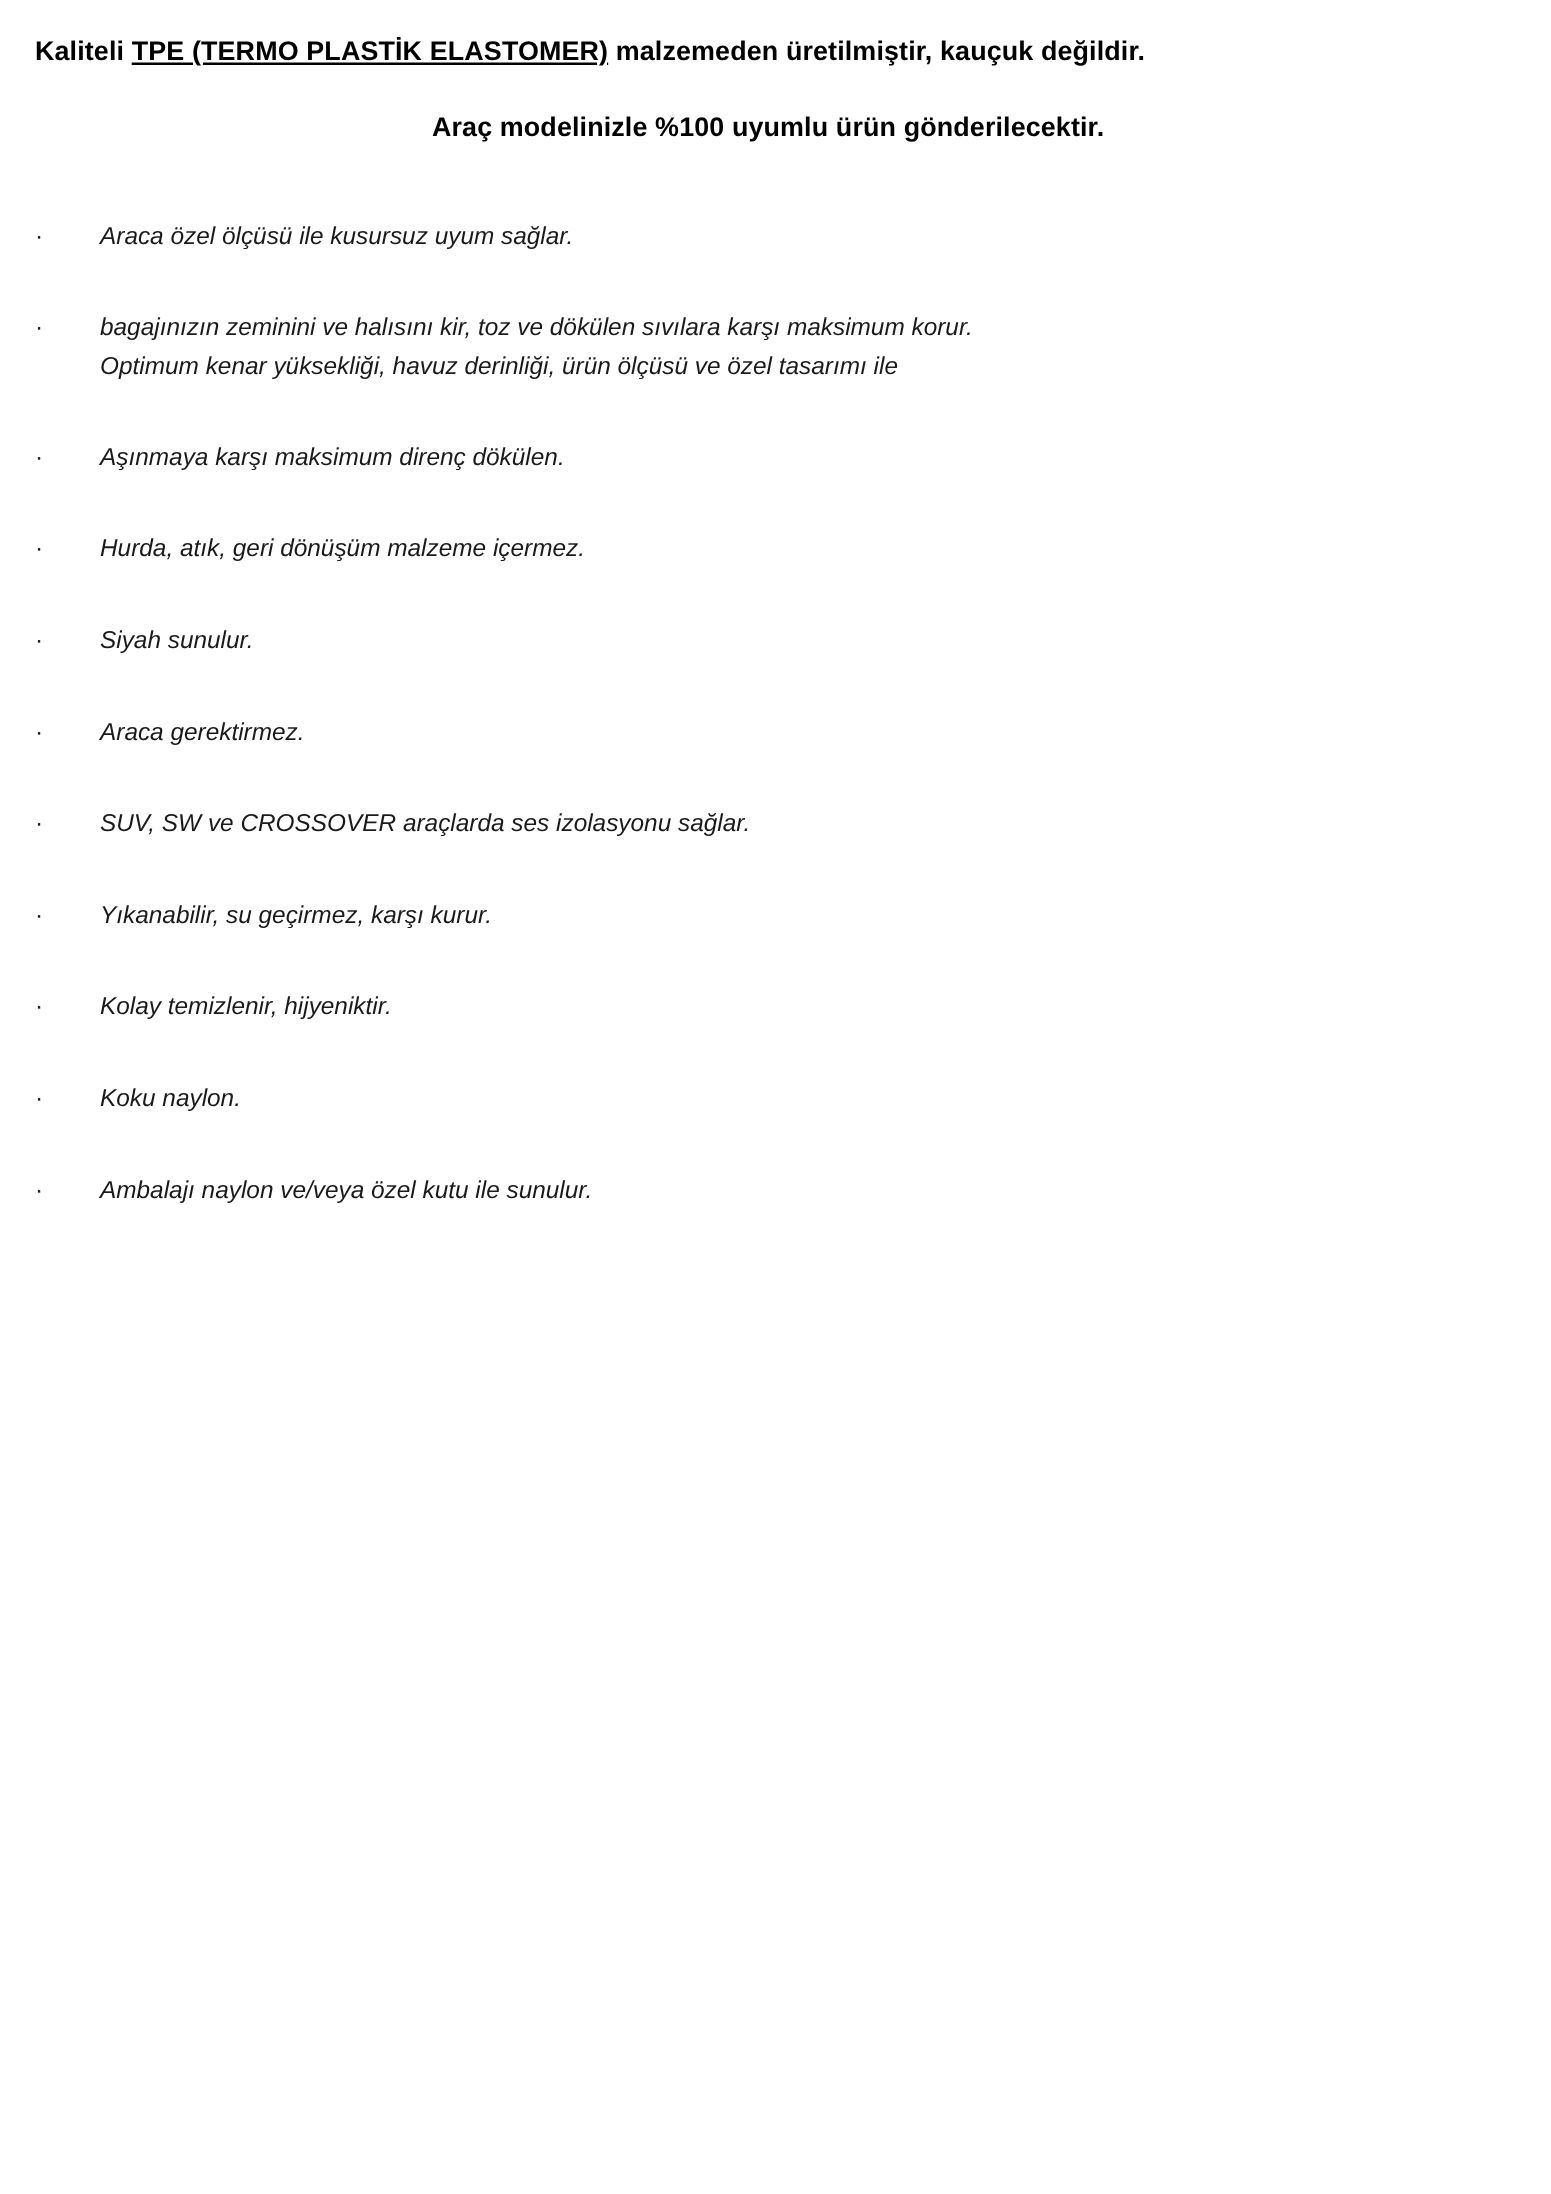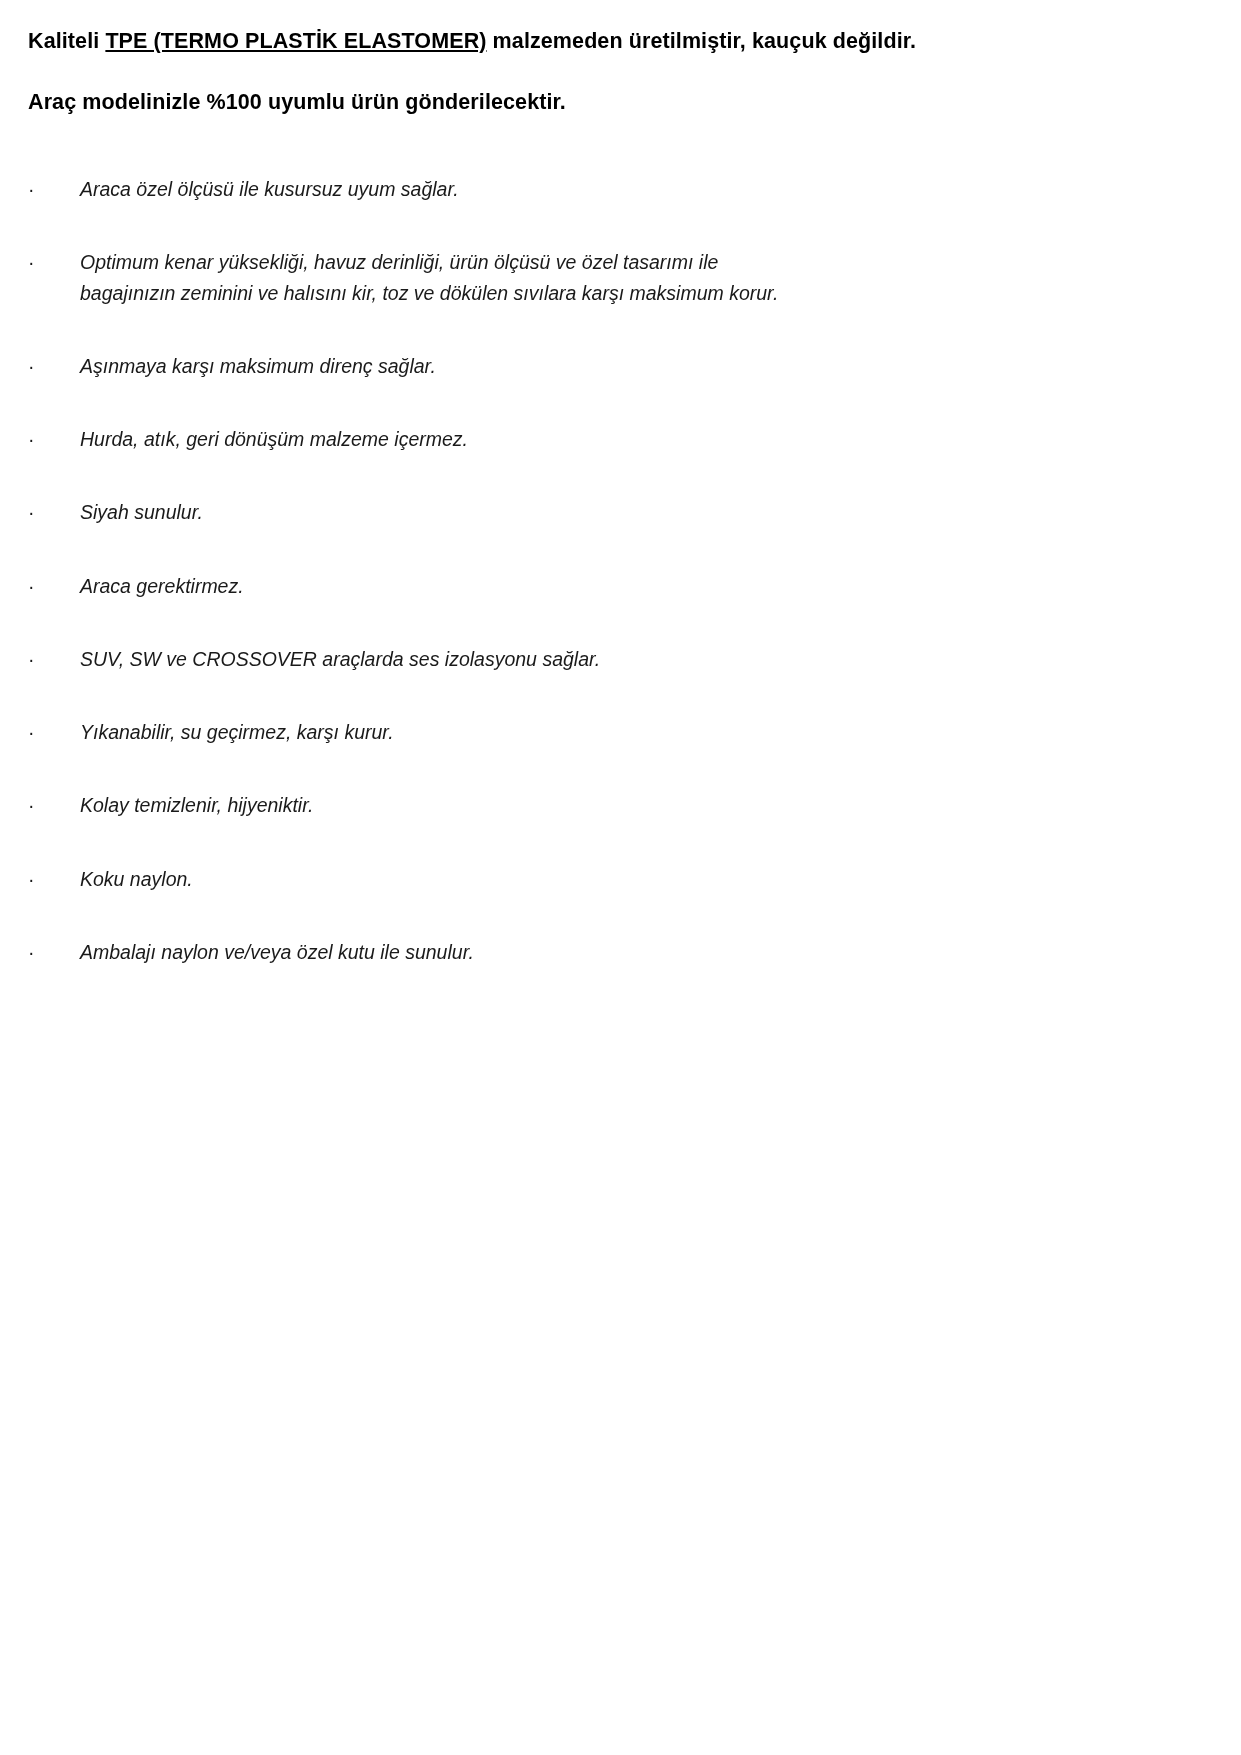--- a/index.html
+++ b/index.html
@@ -29,20 +29,21 @@
     font-size: 21.5px;
     line-height: 1.42;
     margin: 0 0 29px 0;
     letter-spacing: 0.1px;
   }
   .intro-para.first {
     margin-bottom: 30px;
   }
   .intro-para.second {
     margin-bottom: 17px;
+    text-align: center;
   }
   .intro-para.third {
     margin-bottom: 0;
   }
   .underline {
     text-decoration: underline;
     text-underline-offset: 2px;
   }
   .bullets {
     margin: 58px 0 0 0;
@@ -95,27 +96,27 @@
 
   <div class="bullets">
 
     <div class="bullet-item">
       <span class="bullet-dot">·</span>
       <span class="bullet-line">Araca özel ölçüsü ile kusursuz uyum sağlar.</span>
     </div>
 
     <div class="bullet-item">
       <span class="bullet-dot">·</span>
+      <span class="bullet-line">bagajınızın zeminini ve halısını kir, toz ve dökülen sıvılara karşı maksimum korur.</span>
       <span class="bullet-line">Optimum kenar yüksekliği, havuz derinliği, ürün ölçüsü ve özel tasarımı ile</span>
-      <span class="bullet-line">bagajınızın zeminini ve halısını kir, toz ve dökülen sıvılara karşı maksimum korur.</span>
     </div>
 
     <div class="bullet-item">
       <span class="bullet-dot">·</span>
-      <span class="bullet-line">Aşınmaya karşı maksimum direnç sağlar.</span>
+      <span class="bullet-line">Aşınmaya karşı maksimum direnç dökülen.</span>
     </div>
 
     <div class="bullet-item">
       <span class="bullet-dot">·</span>
       <span class="bullet-line">Hurda, atık, geri dönüşüm malzeme içermez.</span>
     </div>
 
     <div class="bullet-item">
       <span class="bullet-dot">·</span>
       <span class="bullet-line">Siyah sunulur.</span>

